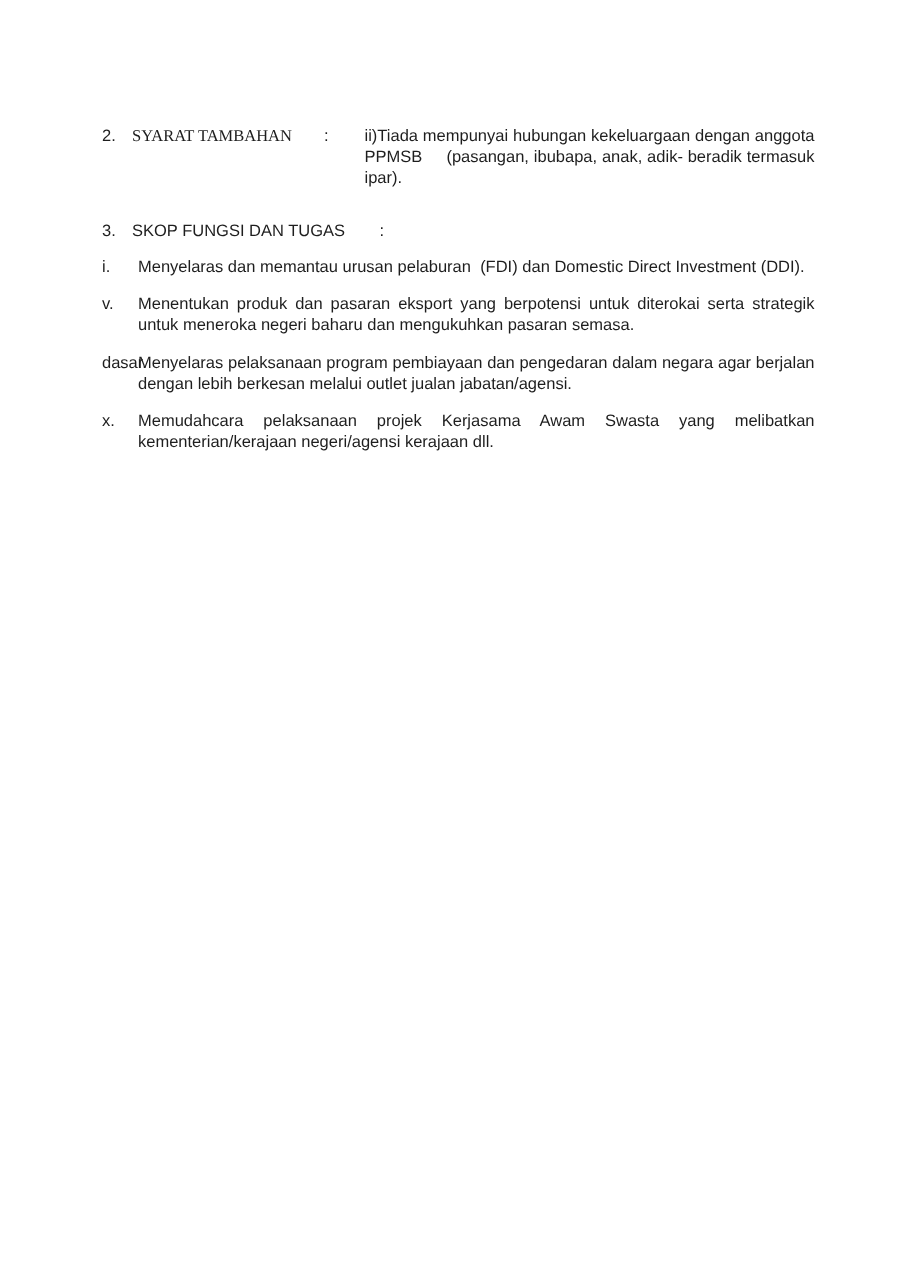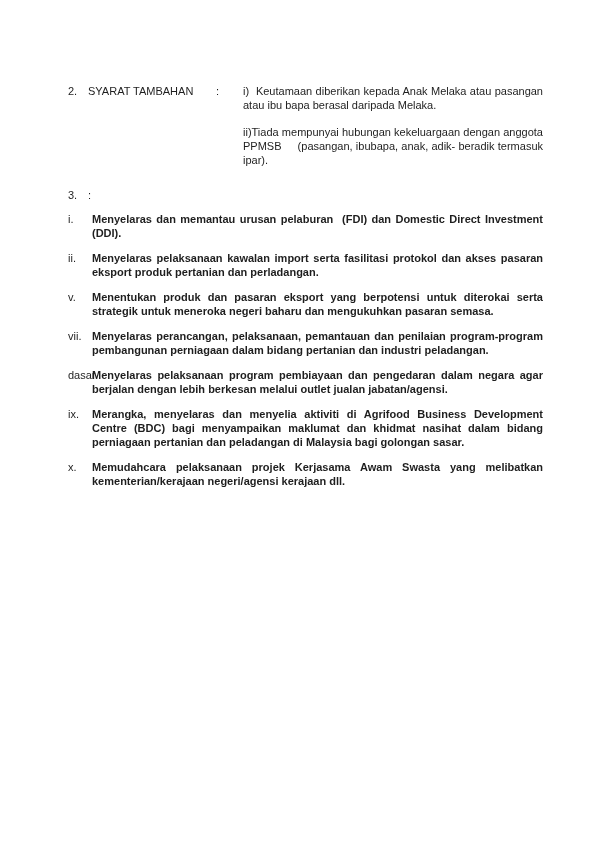--- a/index.html
+++ b/index.html
@@ -30,21 +30,21 @@
     align-items: flex-start;
   }
   .sec-num {
     flex: none;
     width: 20px;
   }
   .sec-title {
     flex: none;
     white-space: nowrap;
   }
-  .sec2 .sec-title { width: 128px; }
+  .sec2 .sec-title { width: 128px; font-family: Liberation Serif, serif; }
   .sec3 .sec-title { width: 165px; }
   .sec-colon {
     flex: none;
     width: 27px;
   }
   
   .sec2-right {
     flex: none;
     width: 300px;
     text-align: justify;
@@ -64,68 +64,55 @@
     align-items: flex-start;
     margin-bottom: 11px;
   }
   .fn-num {
     flex: none;
     width: 24px;
   }
   .fn-text {
     flex: 1;
     text-align: justify;
-    font-weight: bold;
   }
 </style>
 </head>
 <body>
 
 <div class="page">
   <div class="content">
 
     <div class="sec-row sec2">
       <span class="sec-num">2.</span>
       <span class="sec-title">SYARAT TAMBAHAN</span>
       <span class="sec-colon">:</span>
       <div class="sec2-right">
-        <p>i)&nbsp; Keutamaan diberikan kepada Anak Melaka atau pasangan atau ibu bapa berasal daripada Melaka.</p>
         <p>ii)Tiada mempunyai hubungan kekeluargaan dengan anggota PPMSB &nbsp; &nbsp; (pasangan, ibubapa, anak, adik- beradik termasuk ipar).</p>
       </div>
     </div>
 
     <div class="sec-row sec3">
       <span class="sec-num">3.</span>
+      <span class="sec-title">SKOP FUNGSI DAN TUGAS</span>
       <span class="sec-colon">:</span>
     </div>
 
     <div class="fn-list">
       <div class="fn-item">
         <span class="fn-num">i.</span>
         <span class="fn-text">Menyelaras dan memantau urusan pelaburan &nbsp;(FDI) dan Domestic Direct Investment (DDI).</span>
       </div>
       <div class="fn-item">
-        <span class="fn-num">ii.</span>
-        <span class="fn-text">Menyelaras pelaksanaan kawalan import serta fasilitasi protokol dan akses pasaran eksport produk pertanian dan perladangan.</span>
-      </div>
-      <div class="fn-item">
         <span class="fn-num">v.</span>
         <span class="fn-text">Menentukan produk dan pasaran eksport yang berpotensi untuk diterokai serta strategik untuk meneroka negeri baharu dan mengukuhkan pasaran semasa.</span>
       </div>
       <div class="fn-item">
-        <span class="fn-num">vii.</span>
-        <span class="fn-text">Menyelaras perancangan, pelaksanaan, pemantauan dan penilaian program-program pembangunan perniagaan dalam bidang pertanian dan industri peladangan.</span>
-      </div>
-      <div class="fn-item">
         <span class="fn-num">dasar.</span>
         <span class="fn-text">Menyelaras pelaksanaan program pembiayaan dan pengedaran dalam negara agar berjalan dengan lebih berkesan melalui outlet jualan jabatan/agensi.</span>
-      </div>
-      <div class="fn-item">
-        <span class="fn-num">ix.</span>
-        <span class="fn-text">Merangka, menyelaras dan menyelia aktiviti di Agrifood Business Development Centre (BDC) bagi menyampaikan maklumat dan khidmat nasihat dalam bidang perniagaan pertanian dan peladangan di Malaysia bagi golongan sasar.</span>
       </div>
       <div class="fn-item">
         <span class="fn-num">x.</span>
         <span class="fn-text">Memudahcara pelaksanaan projek Kerjasama Awam Swasta yang melibatkan kementerian/kerajaan negeri/agensi kerajaan dll.</span>
       </div>
     </div>
 
   </div>
 </div>
 

